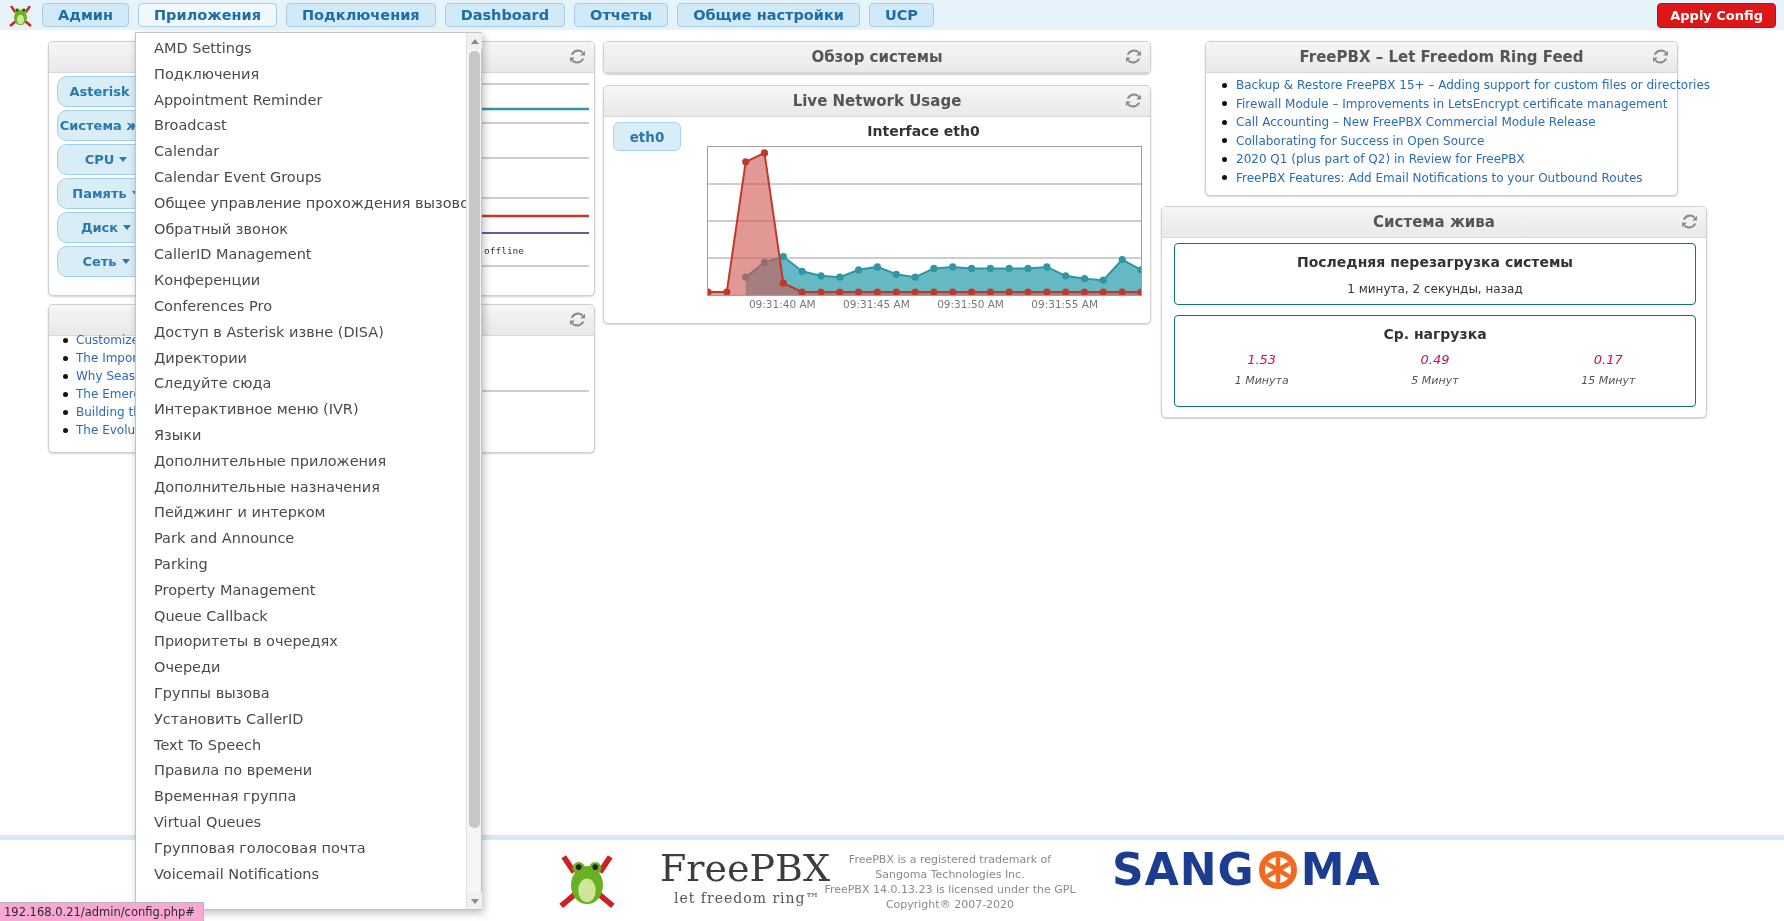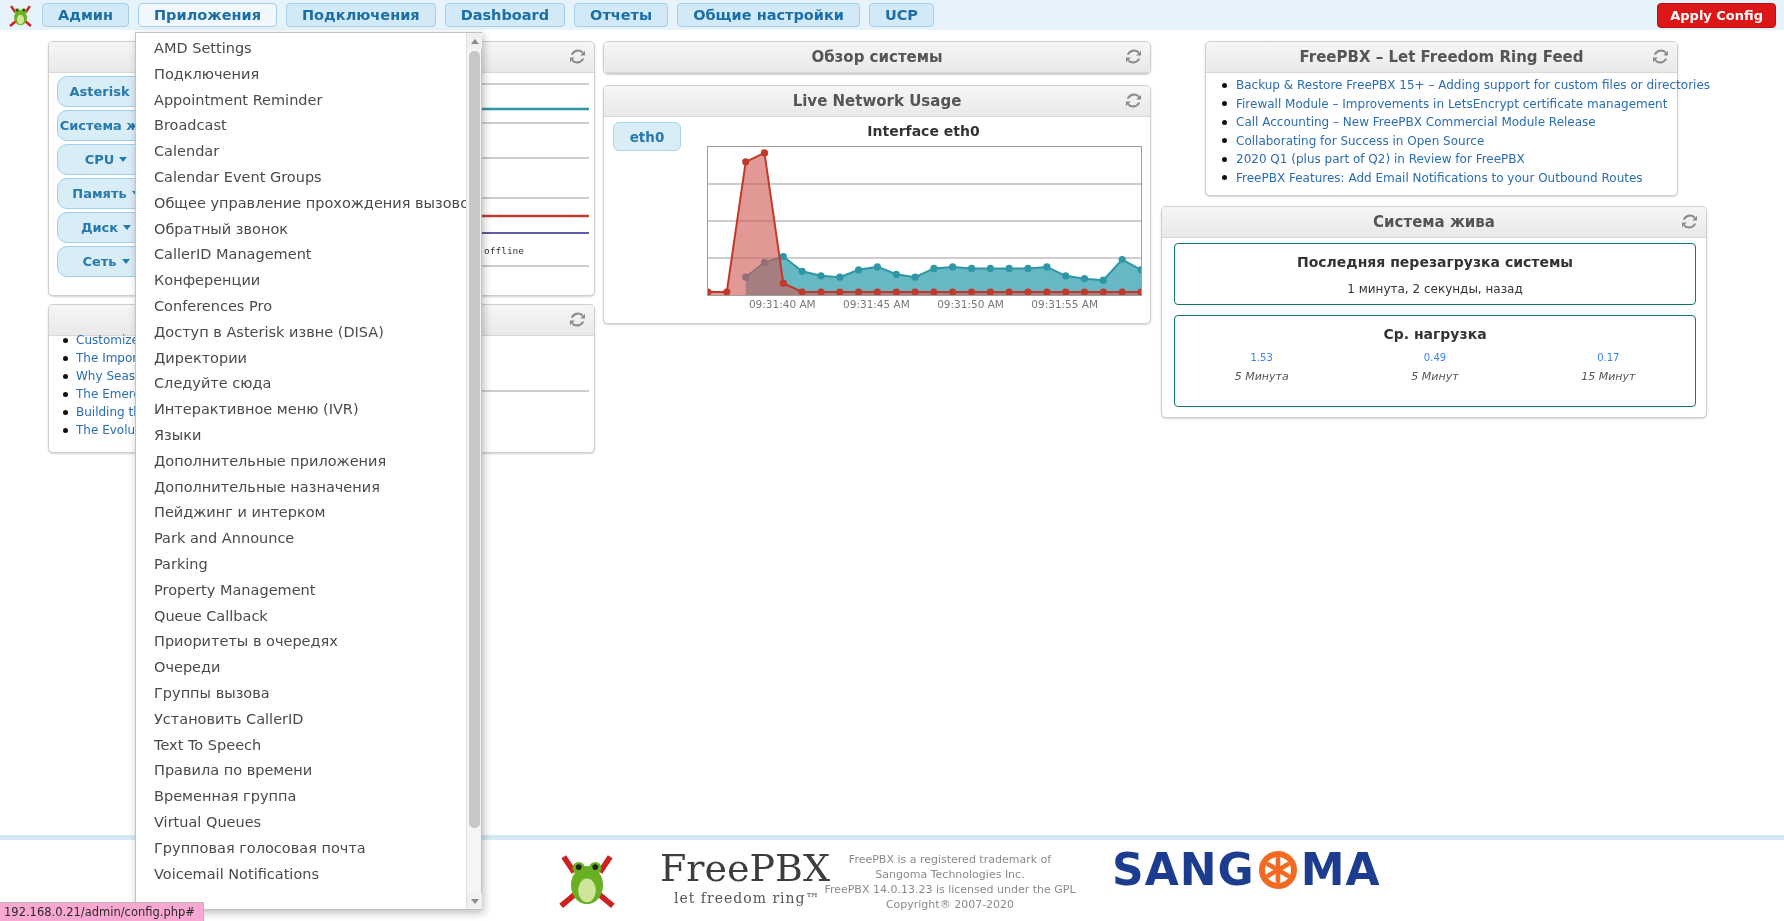--- a/index.html
+++ b/index.html
@@ -45,21 +45,21 @@
   .feed-list{position:absolute;left:16px;top:34px;margin:0;padding:0;list-style:none;}
   .feed-item{display:flex;align-items:center;gap:9px;height:18.5px;}
   .feed-link{font-size:12px;color:#2a6db0;text-decoration:none;white-space:nowrap;cursor:pointer;}
 
   
   .alive-box{position:absolute;left:12px;width:522px;border:1px solid #0f766e;border-radius:4px;background:#fff;box-sizing:border-box;text-align:center;}
   .alive-box .bx-title{font-size:14px;font-weight:bold;color:#333;margin-top:10px;}
   .alive-box .bx-value{font-size:12px;color:#333;margin-top:12px;}
   .load-row{display:flex;margin-top:10px;}
   .load-col{flex:1;text-align:center;}
-  .load-val{font-size:10px;color:#3b82f6;}
+  .load-val{font-size:13px;color:#be185d;font-style:italic;}
   .load-lbl{font-size:11px;font-style:italic;color:#555;margin-top:7px;}
 
   
   .menu{position:absolute;left:135px;top:32px;width:347px;height:878px;background:#fff;border:1px solid #c2c2c2;box-shadow:2px 3px 8px rgba(0,0,0,.25);z-index:20;box-sizing:border-box;}
   .menu-items{position:absolute;left:0;top:3px;right:15px;overflow:hidden;height:872px;}
   .menu-item{height:25.8px;line-height:25.8px;padding-left:18px;font-size:14.5px;color:#4a4a4a;white-space:nowrap;cursor:pointer;}
   .scrollbar{position:absolute;right:0;top:0;width:15px;height:100%;background:#f5f5f5;border-left:1px solid #e0e0e0;box-sizing:border-box;}
   .sb-btn{position:absolute;left:0;width:15px;height:16px;background:#f0f0f0;display:flex;align-items:center;justify-content:center;cursor:pointer;}
   .sb-up{top:0;} .sb-down{bottom:0;}
   .tri-up{width:0;height:0;border-left:4px solid transparent;border-right:4px solid transparent;border-bottom:5px solid #8a8a8a;}
@@ -332,21 +332,21 @@
     </div>
     <div class="alive-box" style="top:36px;height:62px;">
       <div class="bx-title">Последняя перезагрузка системы</div>
       <div class="bx-value">1 минута, 2 секунды, назад</div>
     </div>
     <div class="alive-box" style="top:108px;height:92px;">
       <div class="bx-title">Ср. нагрузка</div>
       <div class="load-row">
           <div class="load-col">
           <div class="load-val">1.53</div>
-          <div class="load-lbl">5 Минута</div>
+          <div class="load-lbl">1 Минута</div>
         </div>
           <div class="load-col">
           <div class="load-val">0.49</div>
           <div class="load-lbl">5 Минут</div>
         </div>
           <div class="load-col">
           <div class="load-val">0.17</div>
           <div class="load-lbl">15 Минут</div>
         </div>
         </div>

